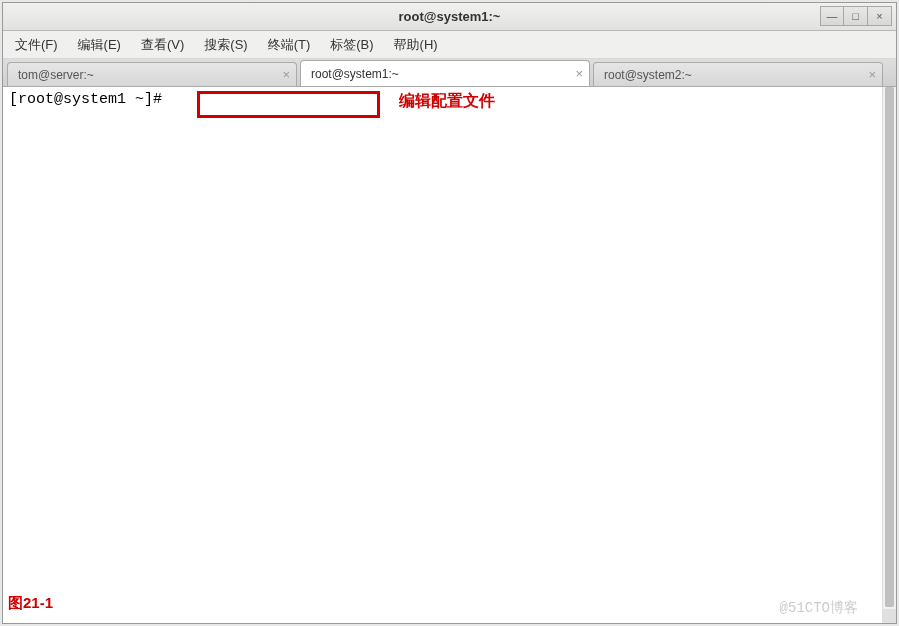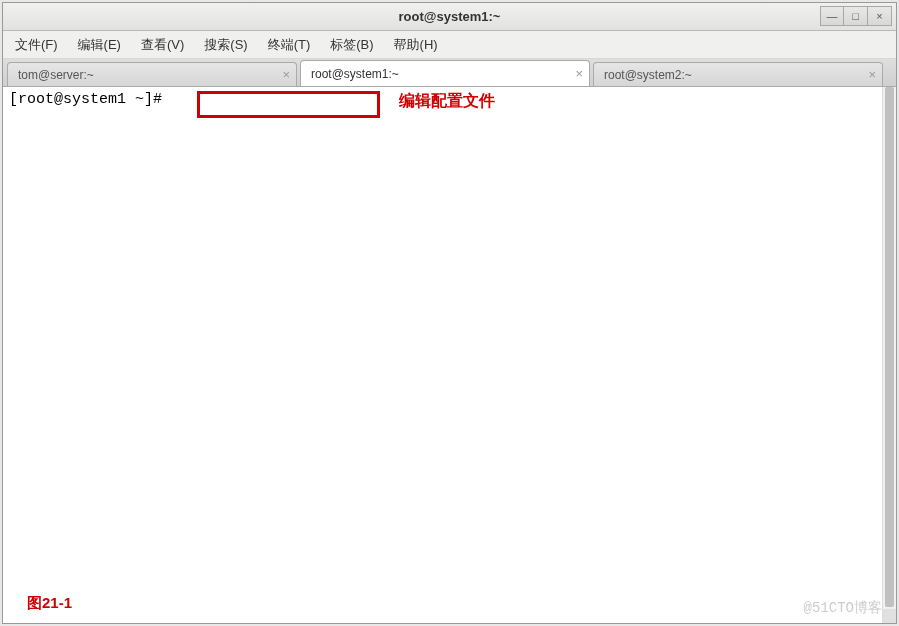--- a/index.html
+++ b/index.html
@@ -141,30 +141,30 @@
       position: absolute;
       left: 396px;
       top: 4px;
       font-family: Liberation Mono, monospace;
       font-size: 16px;
       font-weight: bold;
       color: #d00000;
     }
     .figure-label {
       position: absolute;
-      left: 24px;
+      left: 5px;
       bottom: 10px;
       font-family: "Microsoft YaHei", "SimSun", sans-serif;
       font-size: 15px;
       font-weight: bold;
       color: #d00000;
     }
     .watermark {
       position: absolute;
-      right: 0;
+      right: 24px;
       bottom: 6px;
       font-size: 14px;
       color: #ccc;
     }
     .scrollbar {
       width: 14px;
       background: #f0f0f0;
       border-left: 1px solid #ddd;
       display: flex;
       flex-direction: column;

